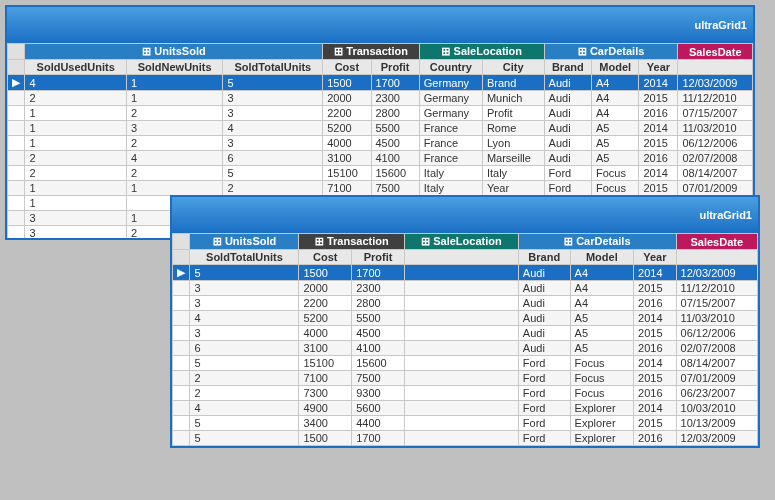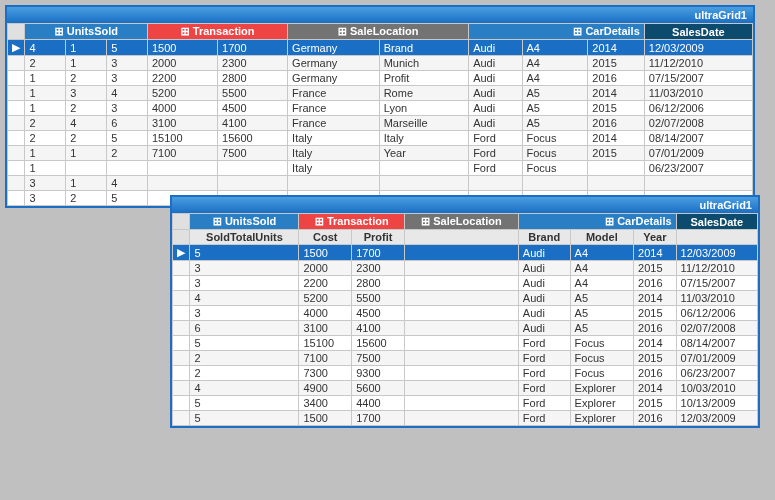--- a/index.html
+++ b/index.html
@@ -17,21 +17,21 @@
       position: absolute;
       border: 2px solid #1a6fc4;
       background: white;
     }
 
     .grid-title-bar {
       background: linear-gradient(to bottom, #4a9ee0, #1a6fc4);
       color: white;
       font-size: 11px;
       font-weight: bold;
-      padding: 2px 6px;
+      padding: 12px 6px;
       text-align: right;
     }
 
     .grid-table {
       border-collapse: collapse;
       width: 100%;
       font-size: 11px;
     }
 
     .grid-table th, .grid-table td {
@@ -42,24 +42,24 @@
 
     .group-header {
       background: #2a7fc4;
       color: white;
       text-align: center;
       font-weight: bold;
       border: 1px solid #1a5fa0;
     }
 
     .group-header.units { background: #2a7fc4; margin-left: 46px; }
-    .group-header.transaction { background: #ef4444; }
-    .group-header.location { background: #737373; }
-    .group-header.car { background: #2a7fc4; text-align: right; }
-    .group-header.sales { background: #0c4a6e; }
+    .group-header.transaction { background: #404040; }
+    .group-header.location { background: #0f766e; }
+    .group-header.car { background: #2a7fc4; }
+    .group-header.sales { background: #be185d; }
 
     .col-header {
       background: #e8e8e8;
       font-weight: bold;
       color: #333;
     }
 
     .data-row td {
       background: white;
       color: #333;
@@ -112,20 +112,34 @@
   <div style="overflow:auto; max-height:195px;">
     <table class="grid-table">
       <thead>
         <tr>
           <th class="row-indicator"></th>
           <th class="group-header units" colspan="3">⊞ UnitsSold</th>
           <th class="group-header transaction" colspan="2">⊞ Transaction</th>
           <th class="group-header location" colspan="2">⊞ SaleLocation</th>
           <th class="group-header car" colspan="3">⊞ CarDetails</th>
           <th class="group-header sales" colspan="1">SalesDate</th>
+        </tr>
+        <tr>
+          <th class="col-header row-indicator"></th>
+          <th class="col-header">SoldUsedUnits</th>
+          <th class="col-header">SoldNewUnits</th>
+          <th class="col-header">SoldTotalUnits</th>
+          <th class="col-header">Cost</th>
+          <th class="col-header">Profit</th>
+          <th class="col-header">Country</th>
+          <th class="col-header">City</th>
+          <th class="col-header">Brand</th>
+          <th class="col-header">Model</th>
+          <th class="col-header">Year</th>
+          <th class="col-header"></th>
         </tr>
       </thead>
       <tbody id="grid1-body">
       <tr class="data-row selected">
             <td class="row-indicator selected-indicator">▶</td>
             <td>4</td>
             <td>1</td>
             <td>5</td>
             <td>1500</td>
             <td>1700</td>

